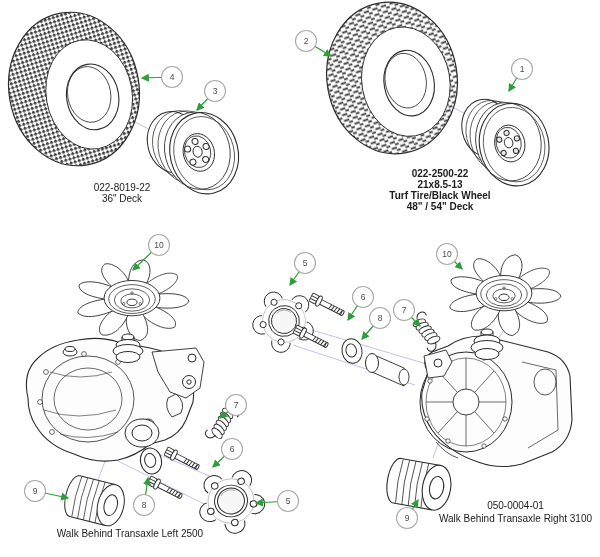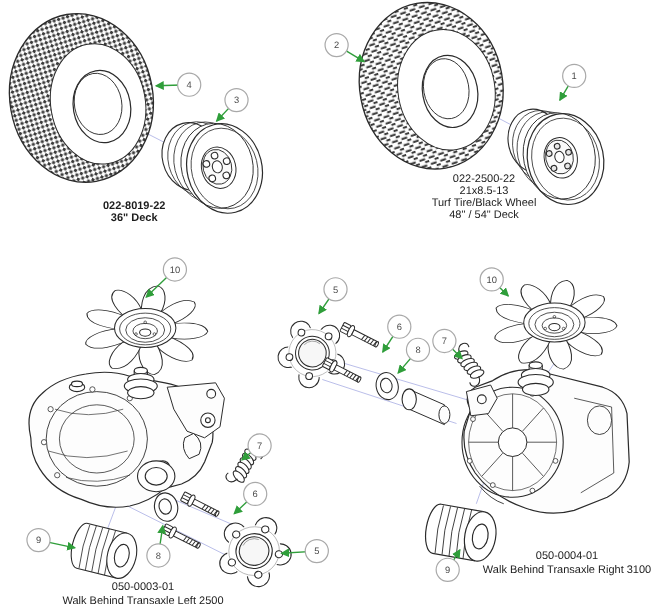--- a/index.html
+++ b/index.html
@@ -336,34 +336,33 @@
     <line class="leader" x1="447" y1="254" x2="462" y2="269"></line>
     <circle class="co-ring" cx="447" cy="254" r="10.5"></circle>
     <text class="co-num" x="447" y="257">10</text>
 
     <line class="leader" x1="407" y1="518" x2="418" y2="500"></line>
     <circle class="co-ring" cx="407" cy="518" r="10.5"></circle>
     <text class="co-num" x="407" y="521">9</text>
   </g>
 </svg>
 
-  <div class="label" style="left:40px;top:182px;width:164px;font-weight:bold;">
+  <div class="label" style="left:40px;top:182px;width:164px;">
     <div>022-8019-22</div>
     <div>36" Deck</div>
   </div>
 
-  <div class="label" style="left:356px;top:157px;width:168px;">
+  <div class="label" style="left:356px;top:168px;width:168px;font-weight:bold;">
     <div>022-2500-22</div>
     <div>21x8.5-13</div>
     <div>Turf Tire/Black Wheel</div>
     <div>48" / 54" Deck</div>
   </div>
 
   <div class="label wide" style="left:30px;top:528px;width:200px;">
-    <div>050-0003-01</div>
     <div>Walk Behind Transaxle Left 2500</div>
   </div>
 
   <div class="label wide" style="left:413px;top:500px;width:205px;">
     <div>050-0004-01</div>
     <div>Walk Behind Transaxle Right 3100</div>
   </div>
 
 </div>
 

